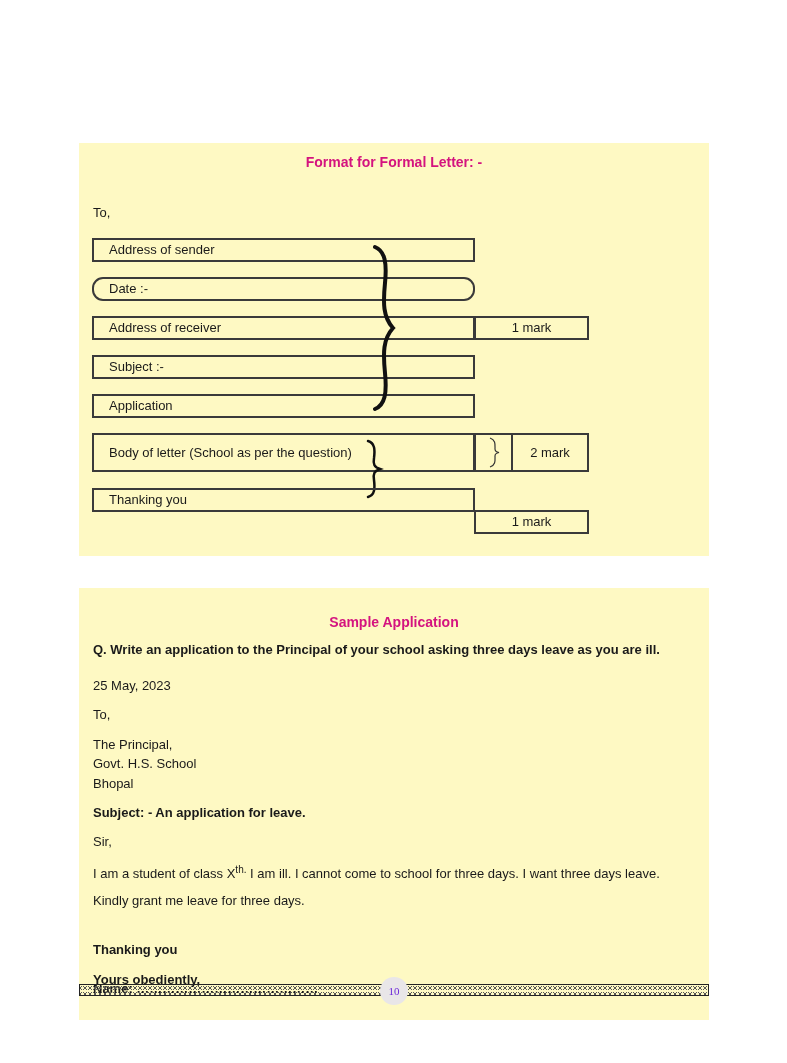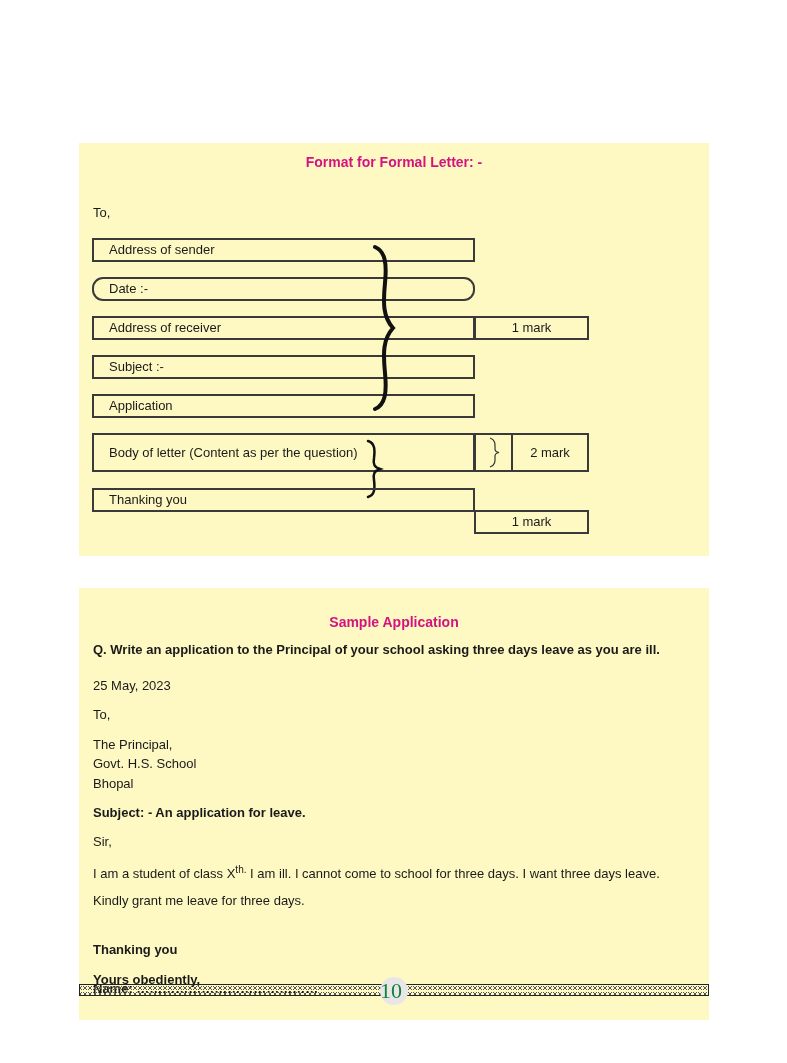--- a/index.html
+++ b/index.html
@@ -11,41 +11,41 @@
     .txt { position: absolute; font-size: 13px; white-space: nowrap; }
     .bold { font-weight: bold; }
     .box { position: absolute; border: 2px solid #3a3a3a; box-sizing: border-box; font-size: 13px; line-height: 20px; padding-left: 15px; background: transparent; }
     .markbox { position: absolute; border: 2px solid #3a3a3a; box-sizing: border-box; font-size: 13px; text-align: center; }
     .brace { position: absolute; }
     sup { font-size: 10px; }
     .footer-bar { position: absolute; left: 79px; top: 984px; width: 630px; height: 12px; border: 1.5px solid #222; box-sizing: border-box;
       background-image:
         radial-gradient(circle, transparent 1.6px, #555 1.6px, #555 2.4px, transparent 2.4px);
       background-size: 5px 6px; background-position: 0 0; }
-    .page-num { position: absolute; left: 380px; top: 977px; width: 28px; height: 28px; border-radius: 50%; background: #e9e6e8; color: #15803d; font-family: "Liberation Serif", serif; font-size: 22px; text-align: left; line-height: 28px; }
+    .page-num { position: absolute; left: 380px; top: 977px; width: 28px; height: 28px; border-radius: 50%; background: #e9e6e8; color: #6d28d9; font-family: "Liberation Serif", serif; font-size: 11px; text-align: center; line-height: 28px; }
   </style>
 </head>
 <body>
 
 <div class="panel" id="panel1">
   <div class="heading" style="top:11px;">Format for Formal Letter: -</div>
   <div class="txt" style="left:14px; top:62px;">To,</div>
 
   <div class="box" style="left:13px; top:95px; width:383px; height:24px;">Address of sender</div>
   <div class="box" style="left:13px; top:134px; width:383px; height:24px;border-radius:11px;">Date :-</div>
   <div class="box" style="left:13px; top:173px; width:383px; height:24px;">Address of receiver</div>
   <div class="markbox" style="left:395px; top:173px; width:115px; height:24px; line-height:20px;">1 mark</div>
   <div class="box" style="left:13px; top:212px; width:383px; height:24px;">Subject :-</div>
   <div class="box" style="left:13px; top:251px; width:383px; height:24px;">Application</div>
 
   <svg class="brace" style="left:292px; top:100px;" width="30" height="170" viewBox="0 0 30 170">
     <path d="M4 4 C14 8 16 20 14 40 C12 60 12 74 22 85 C12 96 12 110 14 130 C16 150 14 162 4 166" fill="none" stroke="#111" stroke-width="4" stroke-linecap="round"></path>
   </svg>
 
-  <div class="box" style="left:13px; top:290px; width:383px; height:39px; line-height:35px;">Body of letter (Content as per the question)</div>
+  <div class="box" style="left:13px; top:290px; width:383px; height:39px; line-height:35px;">Body of letter (School as per the question)</div>
   <div class="markbox" style="left:395px; top:290px; width:39px; height:39px;">
     <svg width="20" height="35" viewBox="0 0 20 35">
       <path d="M6 3 C12 5 11 10 11 14 C11 16 12 17 15 17.5 C12 18 11 19 11 21 C11 25 12 30 6 32" fill="none" stroke="#333" stroke-width="1.2"></path>
     </svg>
   </div>
   <div class="markbox" style="left:432px; top:290px; width:78px; height:39px; line-height:35px;">2 mark</div>
 
   <svg class="brace" style="left:286px; top:295px;" width="20" height="62" viewBox="0 0 20 62">
     <path d="M3 3 C10 5 10 12 9 20 C8 26 9 29 15 31 C9 33 8 36 9 42 C10 50 10 57 3 59" fill="none" stroke="#111" stroke-width="2.5" stroke-linecap="round"></path>
   </svg>

